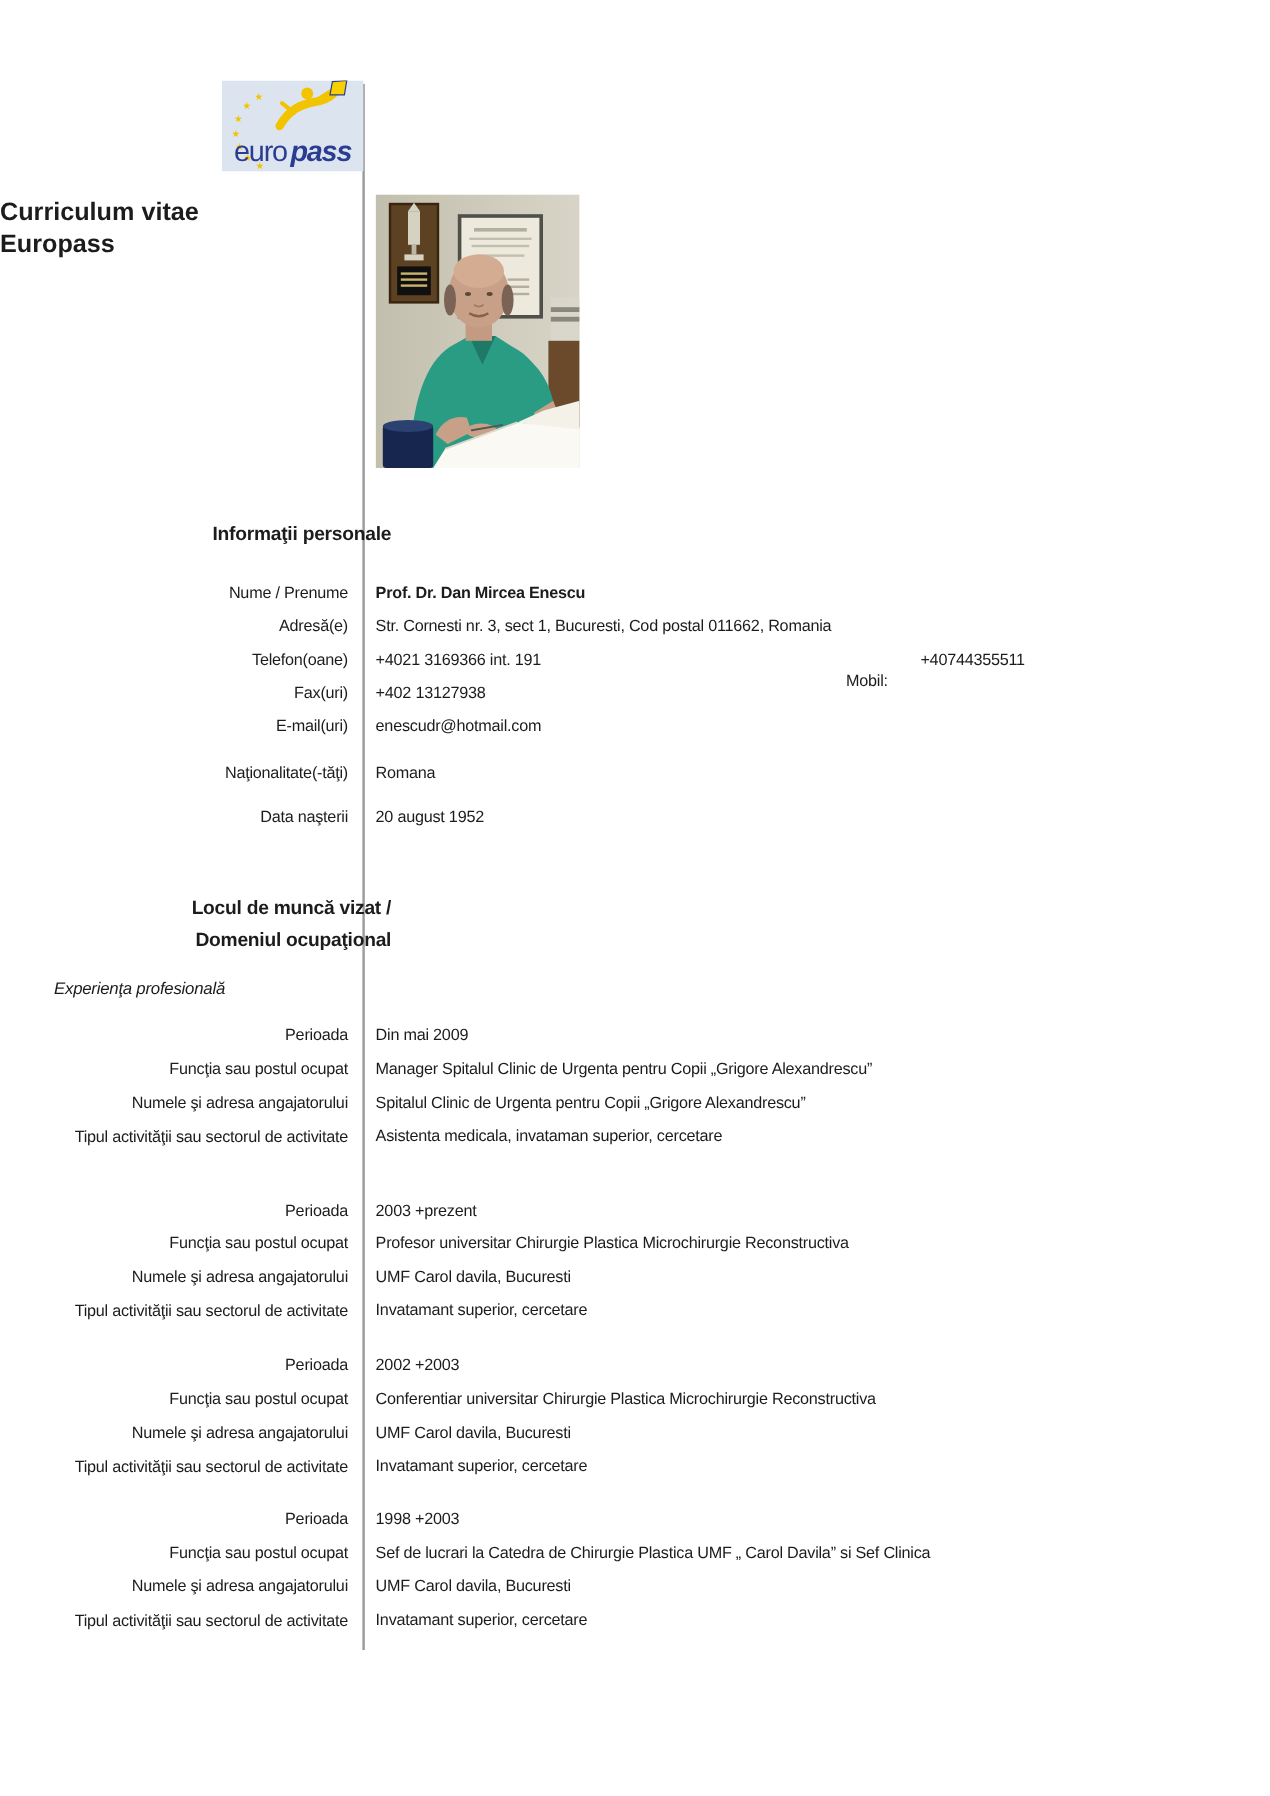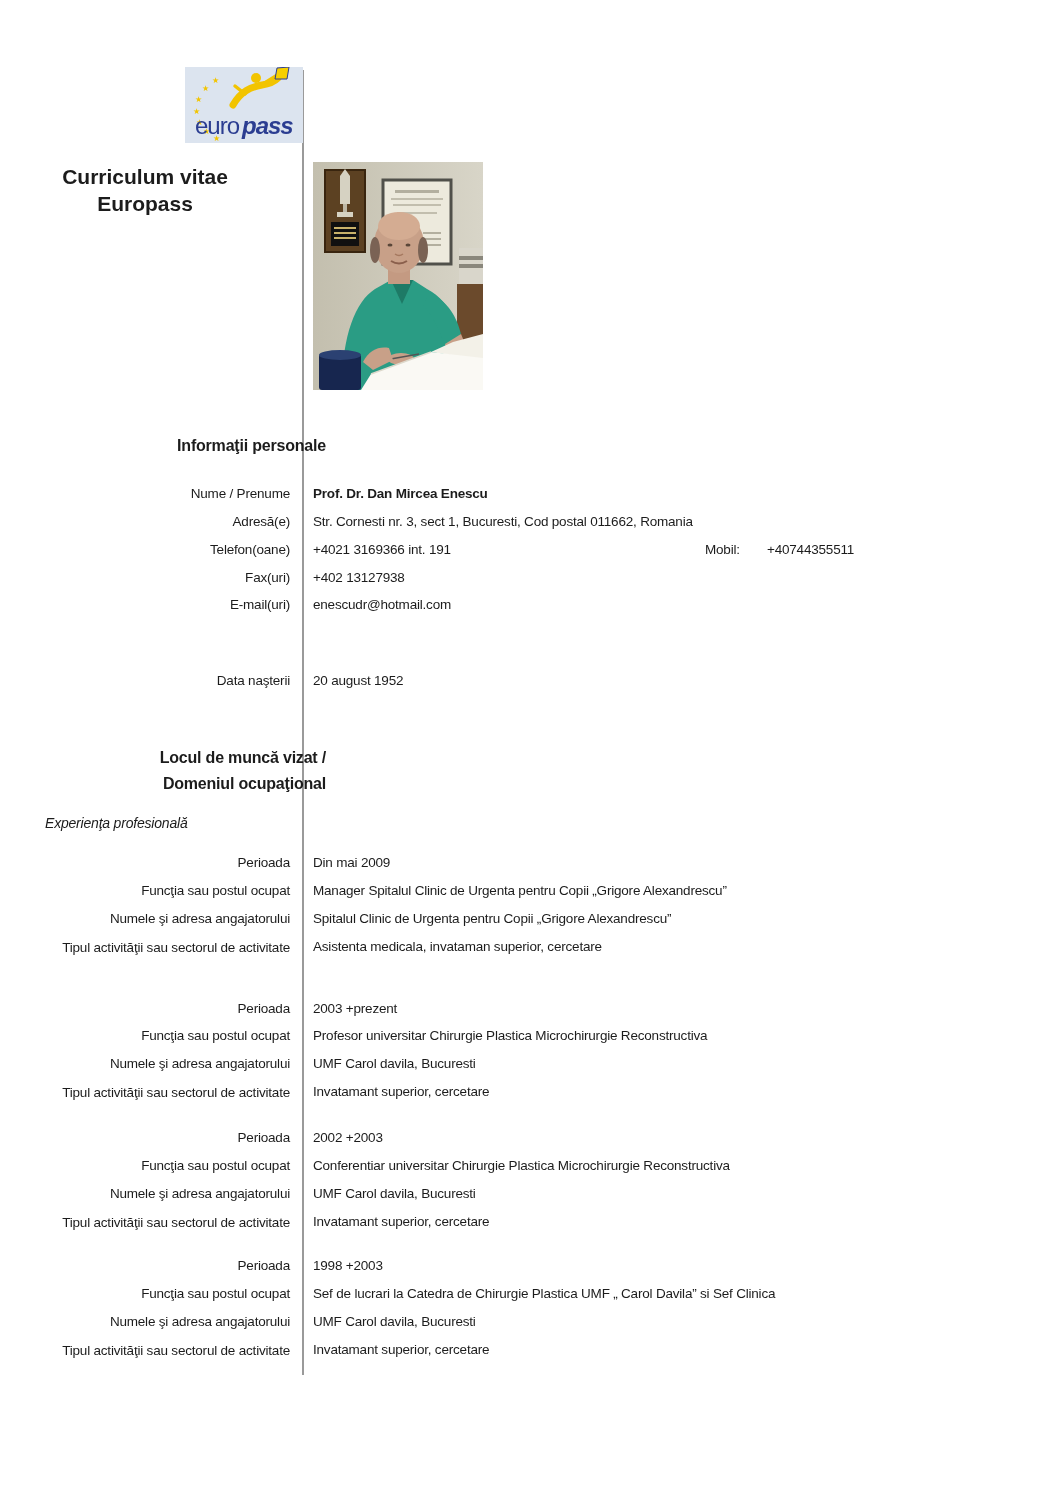--- a/index.html
+++ b/index.html
@@ -13,42 +13,42 @@
     letter-spacing:-0.2px;
     overflow:hidden;
   }
   .divider {
     position:absolute; left:302px; top:70px;
     width:2px; height:1305px; background:#9a9a9a;
   }
   .logo-box { position:absolute; left:185px; top:67px; width:118px; height:76px; }
   .title {
     position:absolute; left:0; top:163px; width:290px;
-    text-align:center; font-weight:bold; font-size:21px; line-height:27px;
+    text-align:left; font-weight:bold; font-size:21px; line-height:27px;
     letter-spacing:0;
   }
   .photo { position:absolute; left:313px; top:162px; width:170px; height:228px; }
   .h-side {
     position:absolute; left:0; width:290px; text-align:right;
     font-weight:bold; font-size:16px; line-height:26px; letter-spacing:-0.2px;margin-left:36px;
   }
   .h-exp { position:absolute; left:45px; font-size:14px;font-style:italic; }
   .row { position:absolute; left:0; width:998px; height:18px; }
   .lbl {
     position:absolute; left:0; top:0; width:290px;
     text-align:right; white-space:nowrap;
   }
   .lbl-wrap {
     position:absolute; left:58px; top:0; width:232px;
     text-align:right; white-space:normal; line-height:17px;
   }
   .val { position:absolute; left:313px; top:0; white-space:nowrap; }
   .val-wide { width:745px; }
   .bold { font-weight:bold; }
-  .mobil-lbl { position:absolute; left:392px; top:0;text-align:right; }
+  .mobil-lbl { position:absolute; left:392px; top:18px;text-align:right; }
   .mobil-val { position:absolute; left:454px; top:0; }
 </style>
 </head>
 <body>
 
 <div id="page">
 
   <div class="divider"></div>
 
   <div class="logo-box">
@@ -175,20 +175,24 @@
     </span>
   </div>
   <div class="row" style="top:570px;">
     <span class="lbl">Fax(uri)</span>
     <span class="val">+402 13127938</span>
   </div>
   <div class="row" style="top:597px;">
     <span class="lbl">E-mail(uri)</span>
     <span class="val">enescudr@hotmail.com</span>
   </div>
+  <div class="row" style="top:636px;">
+    <span class="lbl">Naţionalitate(-tăţi)</span>
+    <span class="val">Romana</span>
+  </div>
   <div class="row" style="top:673px;">
     <span class="lbl">Data naşterii</span>
     <span class="val">20 august 1952</span>
   </div>
 
   <div class="h-side" style="top:745px;">
     <div>Locul de muncă vizat /</div>
     <div>Domeniul ocupaţional</div>
   </div>
 

